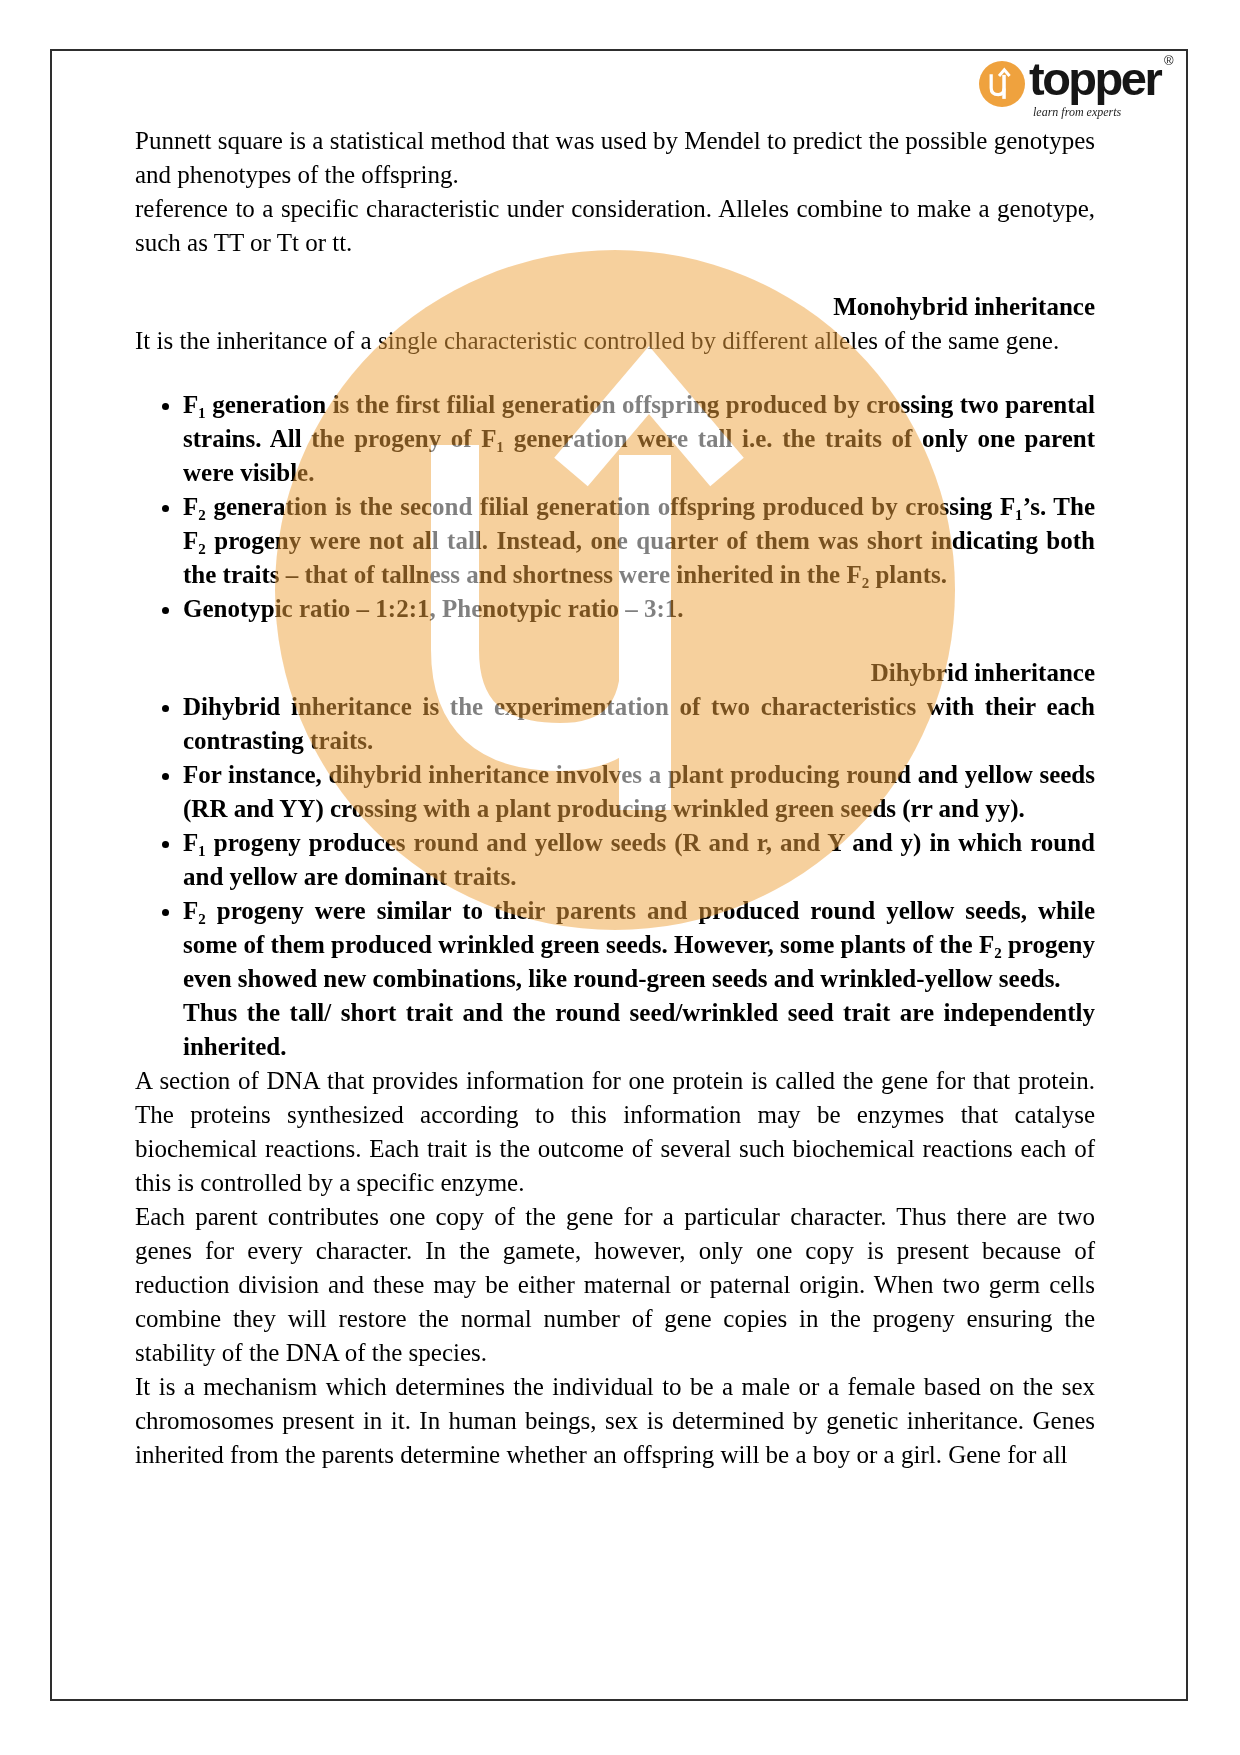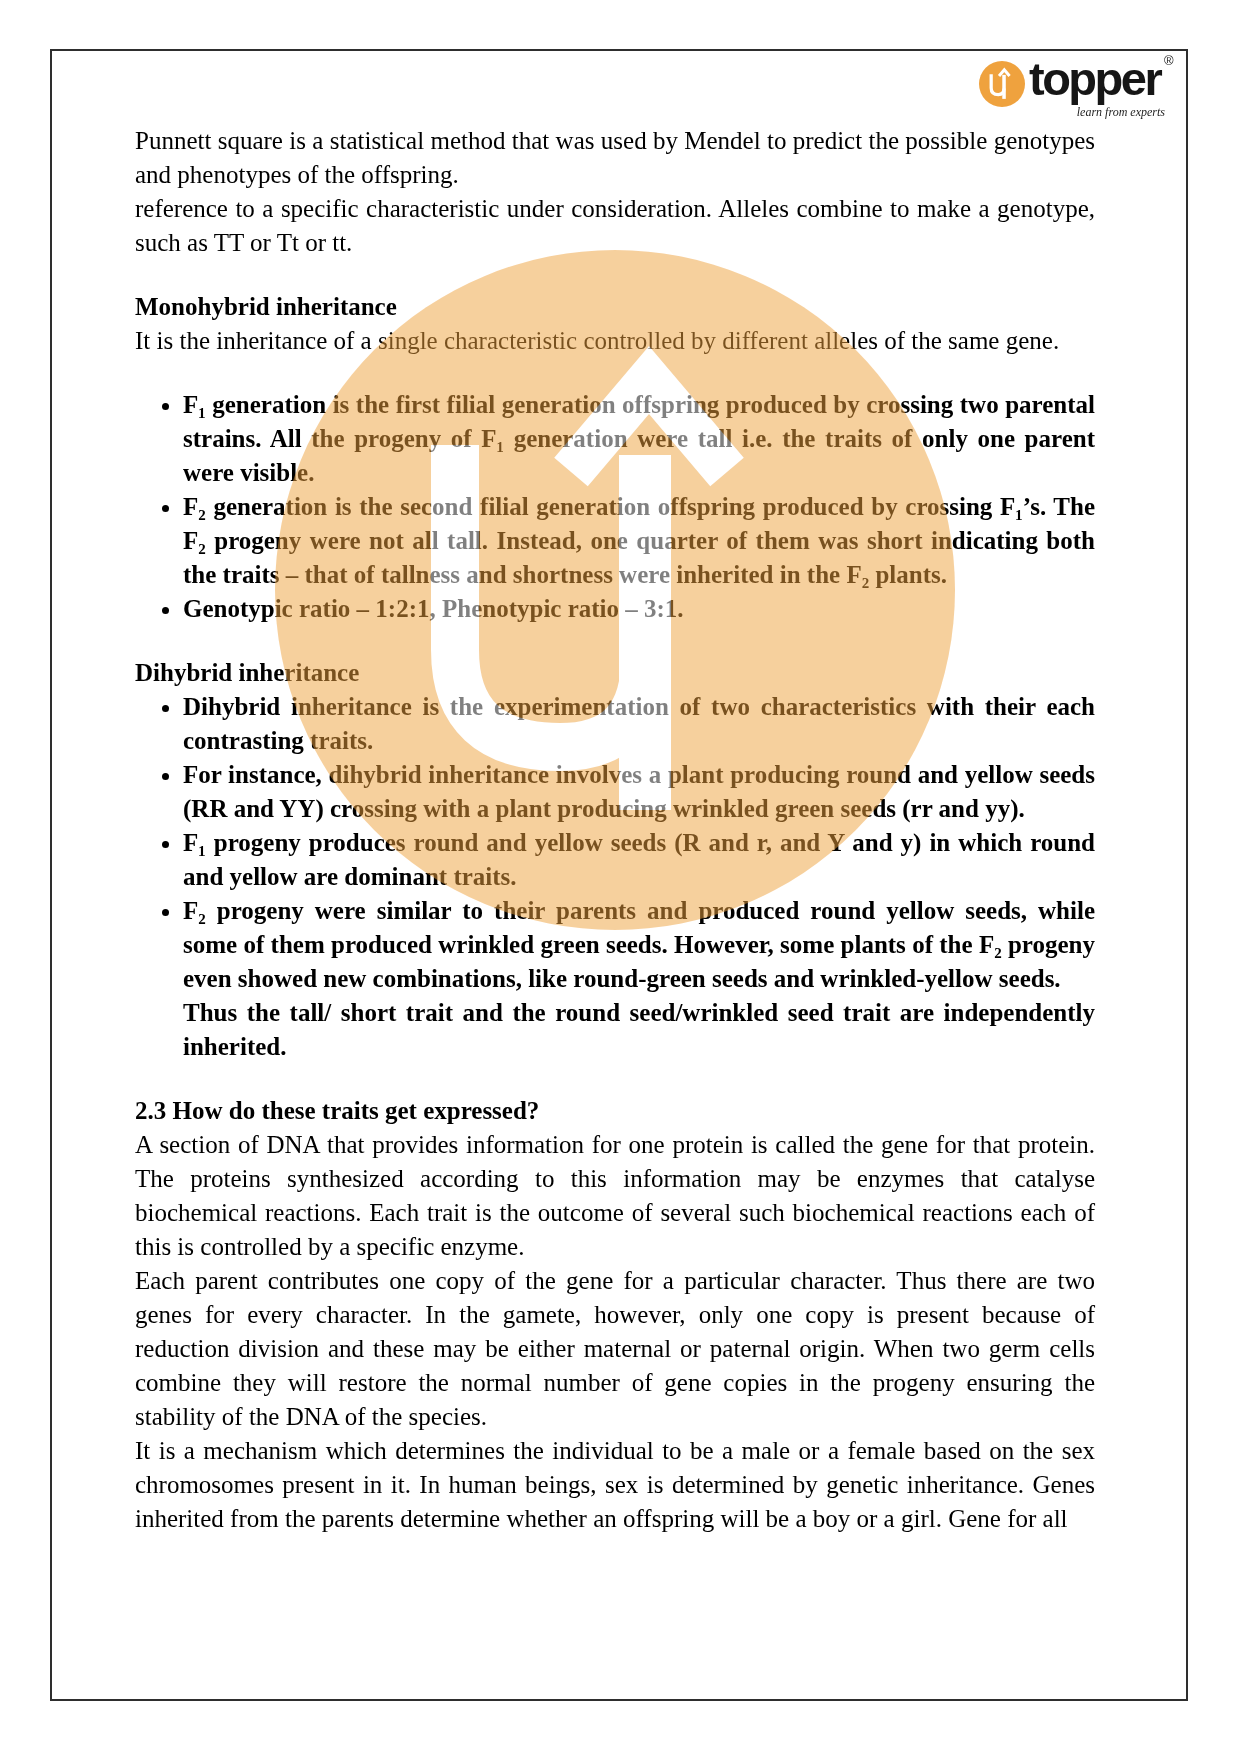--- a/index.html
+++ b/index.html
@@ -23,21 +23,21 @@
   .brand-mark{position:absolute;left:4px;top:8px;width:46px;height:46px;}
   .wordmark{
     position:absolute;left:54px;top:2px;
     font-family:"Liberation Sans","DejaVu Sans",sans-serif;
     font-weight:bold;font-size:47px;line-height:47px;
     letter-spacing:-2.5px;color:#161616;
   }
   .reg{position:absolute;left:189px;top:0px;font-family:"Liberation Sans",sans-serif;font-size:13px;color:#222;}
   .tagline{
     position:absolute;left:58px;top:52px;width:132px;
-    text-align:right;
+    text-align:left;
     font-family:"Liberation Serif",serif;
     font-style:italic;font-size:12px;color:#1d1d1d;
     white-space:nowrap;
   }
   
   .watermark{
     position:absolute;left:275px;top:250px;
     width:680px;height:680px;
     opacity:0.5;
     z-index:2;
@@ -46,21 +46,21 @@
   
   .content{
     position:absolute;left:135px;top:124px;width:960px;
     font-size:25px;line-height:34px;
     text-align:justify;
     z-index:1;
   }
   .content p{margin:0;}
   .content h2{
     font-size:25px;line-height:34px;font-weight:bold;
-    margin:30px 0 0 0;text-align:left;
+    margin:30px 0 0 0;text-align:right;
   }
   .content ul{
     margin:30px 0 0 0;padding:0 0 0 48px;
     list-style:disc outside;
     font-weight:bold;
   }
   .content ul.tight{margin-top:0;}
   .content li{margin:0;}
   .content li.no-marker{list-style:none;}
 </style>
@@ -110,19 +110,18 @@
   <h2>Dihybrid inheritance</h2>
 
   <ul class="tight">
     <li>Dihybrid inheritance is the experimentation of two characteristics with their each contrasting traits.</li>
     <li>For instance, dihybrid inheritance involves a plant producing round and yellow seeds (RR and YY) crossing with a plant producing wrinkled green seeds (rr and yy).</li>
     <li>F₁ progeny produces round and yellow seeds (R and r, and Y and y) in which round and yellow are dominant traits.</li>
     <li>F₂ progeny were similar to their parents and produced round yellow seeds, while some of them produced wrinkled green seeds. However, some plants of the F₂ progeny even showed new combinations, like round-green seeds and wrinkled-yellow seeds.</li>
     <li class="no-marker">Thus the tall/ short trait and the round seed/wrinkled seed trait are independently inherited.</li>
   </ul>
 
-  <h2>2.3 How do these traits get expressed?</h2>
   <p>A section of DNA that provides information for one protein is called the gene for that protein. The proteins synthesized according to this information may be enzymes that catalyse biochemical reactions. Each trait is the outcome of several such biochemical reactions each of this is controlled by a specific enzyme.</p>
   <p>Each parent contributes one copy of the gene for a particular character. Thus there are two genes for every character. In the gamete, however, only one copy is present because of reduction division and these may be either maternal or paternal origin. When two germ cells combine they will restore the normal number of gene copies in the progeny ensuring the stability of the DNA of the species.</p>
 
   <p>It is a mechanism which determines the individual to be a male or a female based on the sex chromosomes present in it. In human beings, sex is determined by genetic inheritance. Genes inherited from the parents determine whether an offspring will be a boy or a girl. Gene for all</p>
 
 </main>
 
 </body></html>

